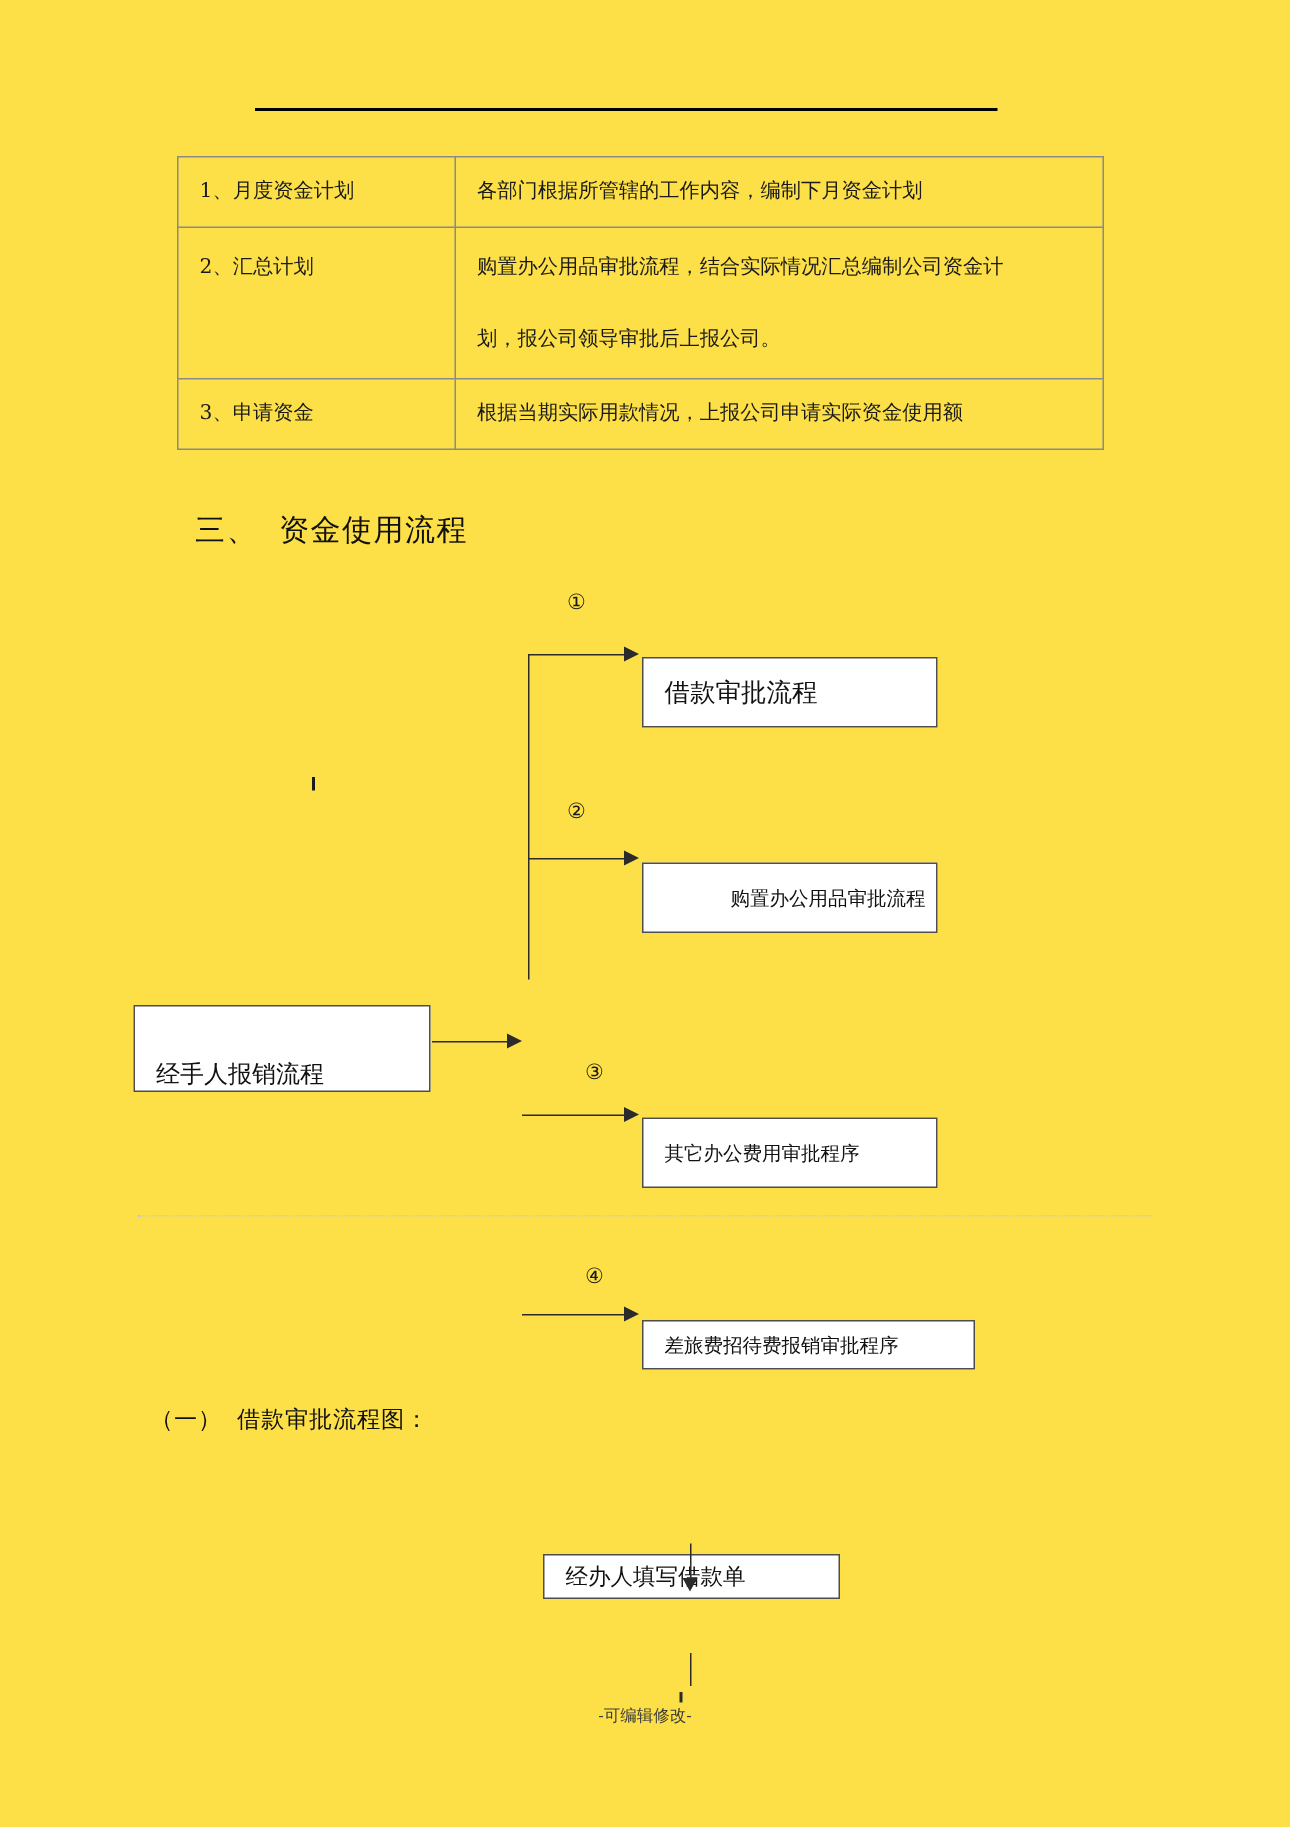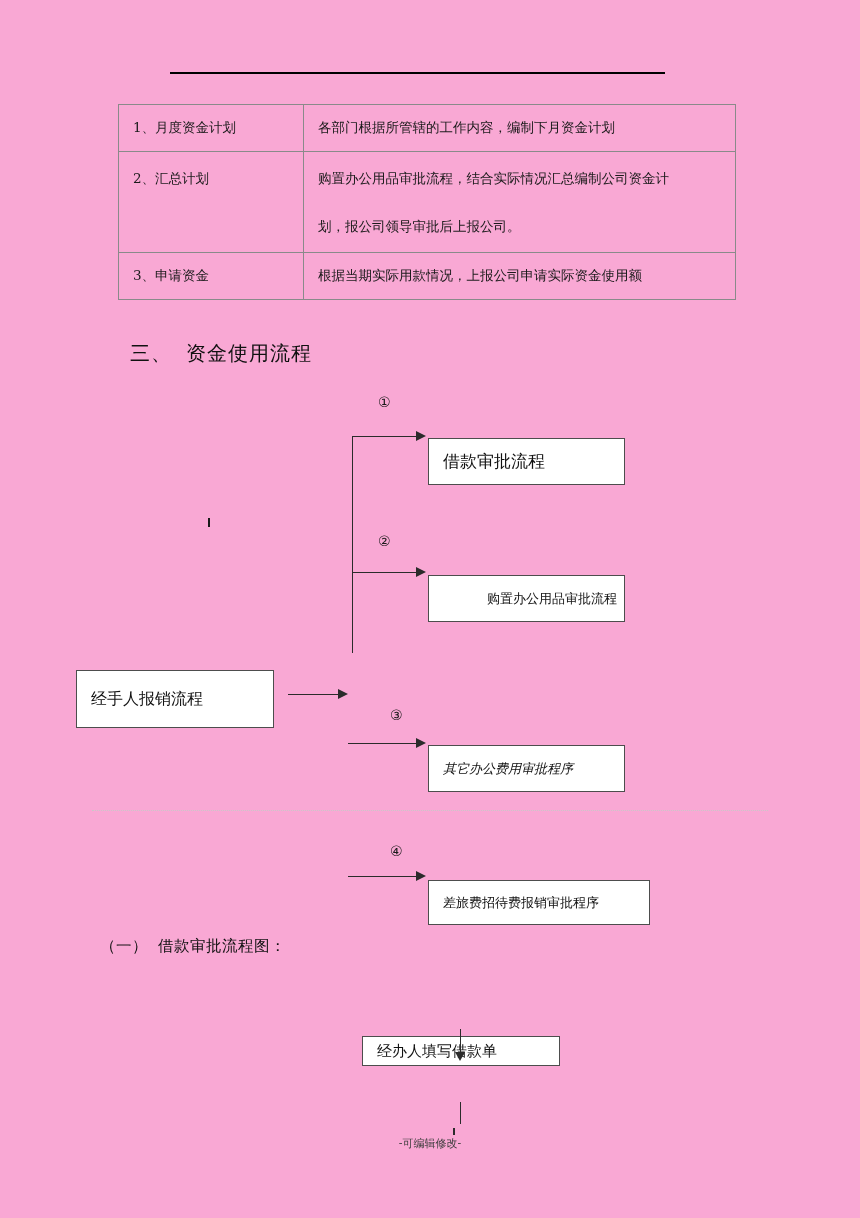--- a/index.html
+++ b/index.html
@@ -9,21 +9,21 @@
   }
   body {
     font-family: "DejaVu Serif", "Liberation Serif", serif;
     color: #000000;
   }
   #page {
     position: relative;
     width: 860px;
     height: 1218px;
     overflow: hidden;
-    background: #f9a8d4;
+    background: #fde047;
   }
 
   
   .top-rule {
     position: absolute;
     left: 170px;
     top: 72px;
     width: 495px;
     height: 0;
     border-top: 2px solid #000;
@@ -187,40 +187,40 @@
           <span>根据当期实际用款情况，上报公司申请实际资金使用额</span>
         </td>
       </tr>
     </tbody>
   </table>
 
   <div class="sec-heading">
     <span class="num">三、</span><span>资金使用流程</span>
   </div>
 
-  <div class="fbox" style="left:76px; top:622px; width:198px; height:58px; font-size:16px;">
+  <div class="fbox" style="left:89px; top:622px; width:198px; height:58px; font-size:16px;align-items:flex-end;">
     <span>经手人报销流程</span>
   </div>
 
   <div class="fbox" style="left:428px; top:390px; width:197px; height:47px; font-size:17px;">
     <span>借款审批流程</span>
   </div>
   <div class="circ-num" style="left:378px; top:394px;">①</div>
 
   <div class="fbox" style="left:428px; top:527px; width:197px; height:47px; font-size:13px;padding-left:44px;">
     <span>购置办公用品审批流程</span>
   </div>
   <div class="circ-num" style="left:378px; top:533px;">②</div>
 
-  <div class="fbox" style="left:428px; top:697px; width:197px; height:47px; font-size:13px;font-style:italic;">
+  <div class="fbox" style="left:428px; top:697px; width:197px; height:47px; font-size:13px;">
     <span>其它办公费用审批程序</span>
   </div>
   <div class="circ-num" style="left:390px; top:707px;">③</div>
 
-  <div class="fbox" style="left:428px; top:832px; width:222px; height:45px; font-size:13px;">
+  <div class="fbox" style="left:428px; top:832px; width:222px; height:33px; font-size:13px;">
     <span>差旅费招待费报销审批程序</span>
   </div>
   <div class="circ-num" style="left:390px; top:843px;">④</div>
 
   <div class="vline" style="left:352px; top:436px; height:217px;"></div>
 
   <div class="hline" style="left:352px; top:436px; width:66px;"></div>
   <div class="arrowhead" style="left:416px; top:431px;"></div>
 
   <div class="hline" style="left:352px; top:572px; width:66px;"></div>

